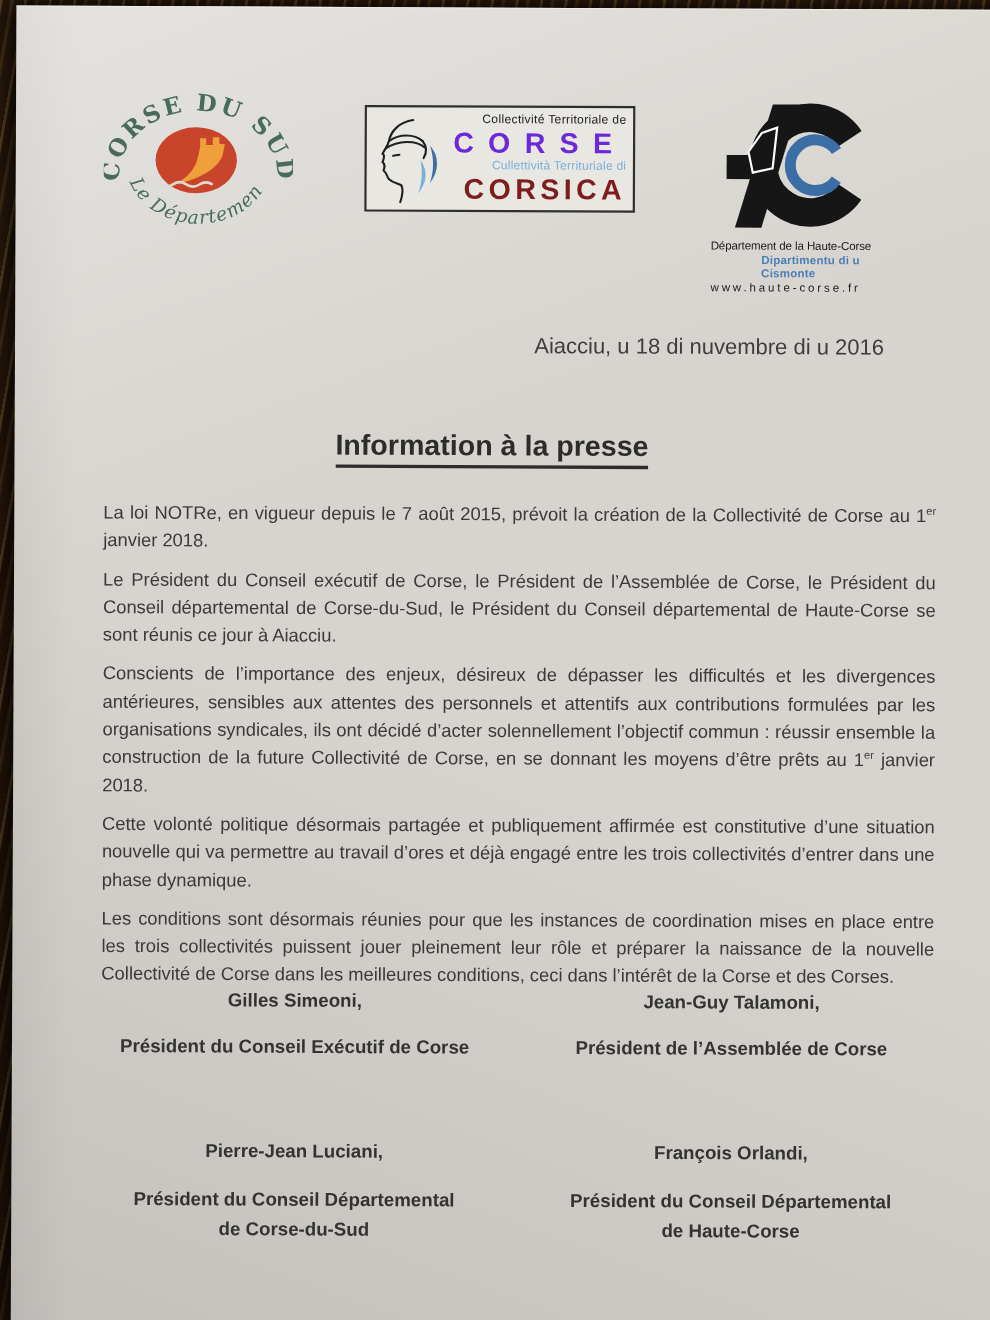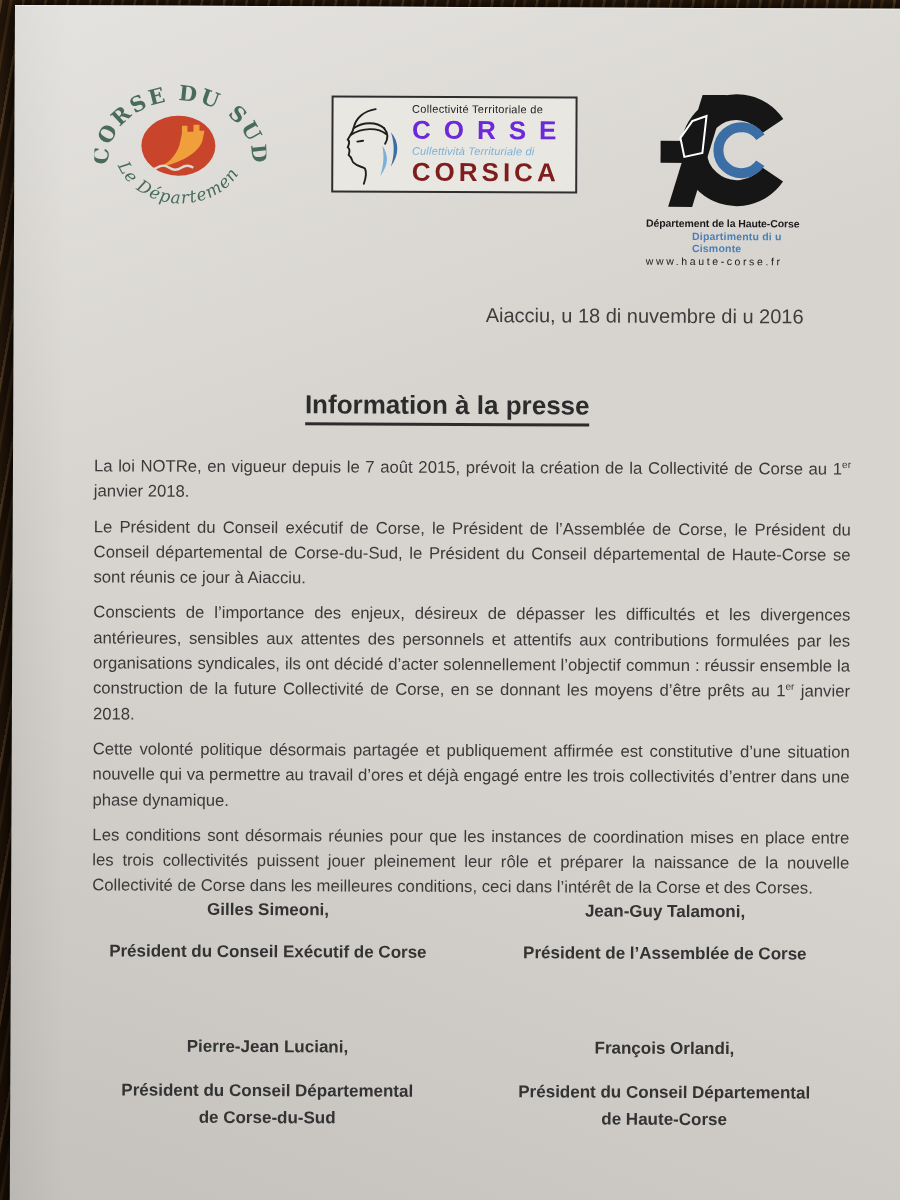--- a/index.html
+++ b/index.html
@@ -33,28 +33,28 @@
     color:#383838;
   }
   .abs{position:absolute;}
   
   #logo-left{left:80px;top:72px;width:172px;height:140px;}
   #logo-center{
     left:317px;top:88px;width:246px;height:97px;
     border:2px solid #2e2e2e;background:#e9e7e2;
     display:flex;align-items:center;box-sizing:border-box;
   }
-  #ctc-text{flex:1;padding-right:6px;text-align:left;line-height:1;}
+  #ctc-text{flex:1;padding-right:6px;text-align:right;line-height:1;}
   .ctc-small{font-size:11px;letter-spacing:.3px;color:#222;margin:0 0 2px 0;}
   .ctc-corse{font-size:26px;font-weight:bold;letter-spacing:13px;color:#6d28d9;margin:0 0 3px 0;}
-  .ctc-small-blue{font-size:11px;letter-spacing:.2px;color:#7bb0d8;margin:0 0 2px 0;font-style:italic;}
+  .ctc-small-blue{font-size:11px;letter-spacing:.2px;color:#7bb0d8;margin:0 0 2px 0;}
   .ctc-corsica{font-size:26px;font-weight:bold;letter-spacing:4px;color:#7f1d1d;margin:0;}
   #logo-right{left:632px;top:84px;width:176px;}
   #hc-lines{margin-top:2px;line-height:12.5px;}
-  .hc1{font-size:10.5px;font-weight:bold;color:#1a1a1a;letter-spacing:-.1px;}
+  .hc1{font-size:10.5px;font-weight:normal;color:#1a1a1a;letter-spacing:-.1px;}
   .hc2{font-size:10.5px;font-weight:bold;color:#4a7fb5;letter-spacing:.2px;padding-left:46px;}
   .hc3{font-size:10.5px;font-weight:normal;color:#1a1a1a;letter-spacing:2.6px;}
   
   #dateline{left:340px;top:296px;width:450px;text-align:right;
     font-size:20px;color:#3d3d3d;}
   #title-wrap{left:0;top:382px;width:868px;text-align:center;}
   #title{display:inline-block;font-size:26px;font-weight:bold;color:#2c2c2c;
     border-bottom:3px solid #2c2c2c;padding-bottom:2px;}
   #bodytext{left:81px;top:447px;width:757px;}
   #bodytext p{margin:0 0 10px 0;font-size:16.7px;line-height:25.3px;

